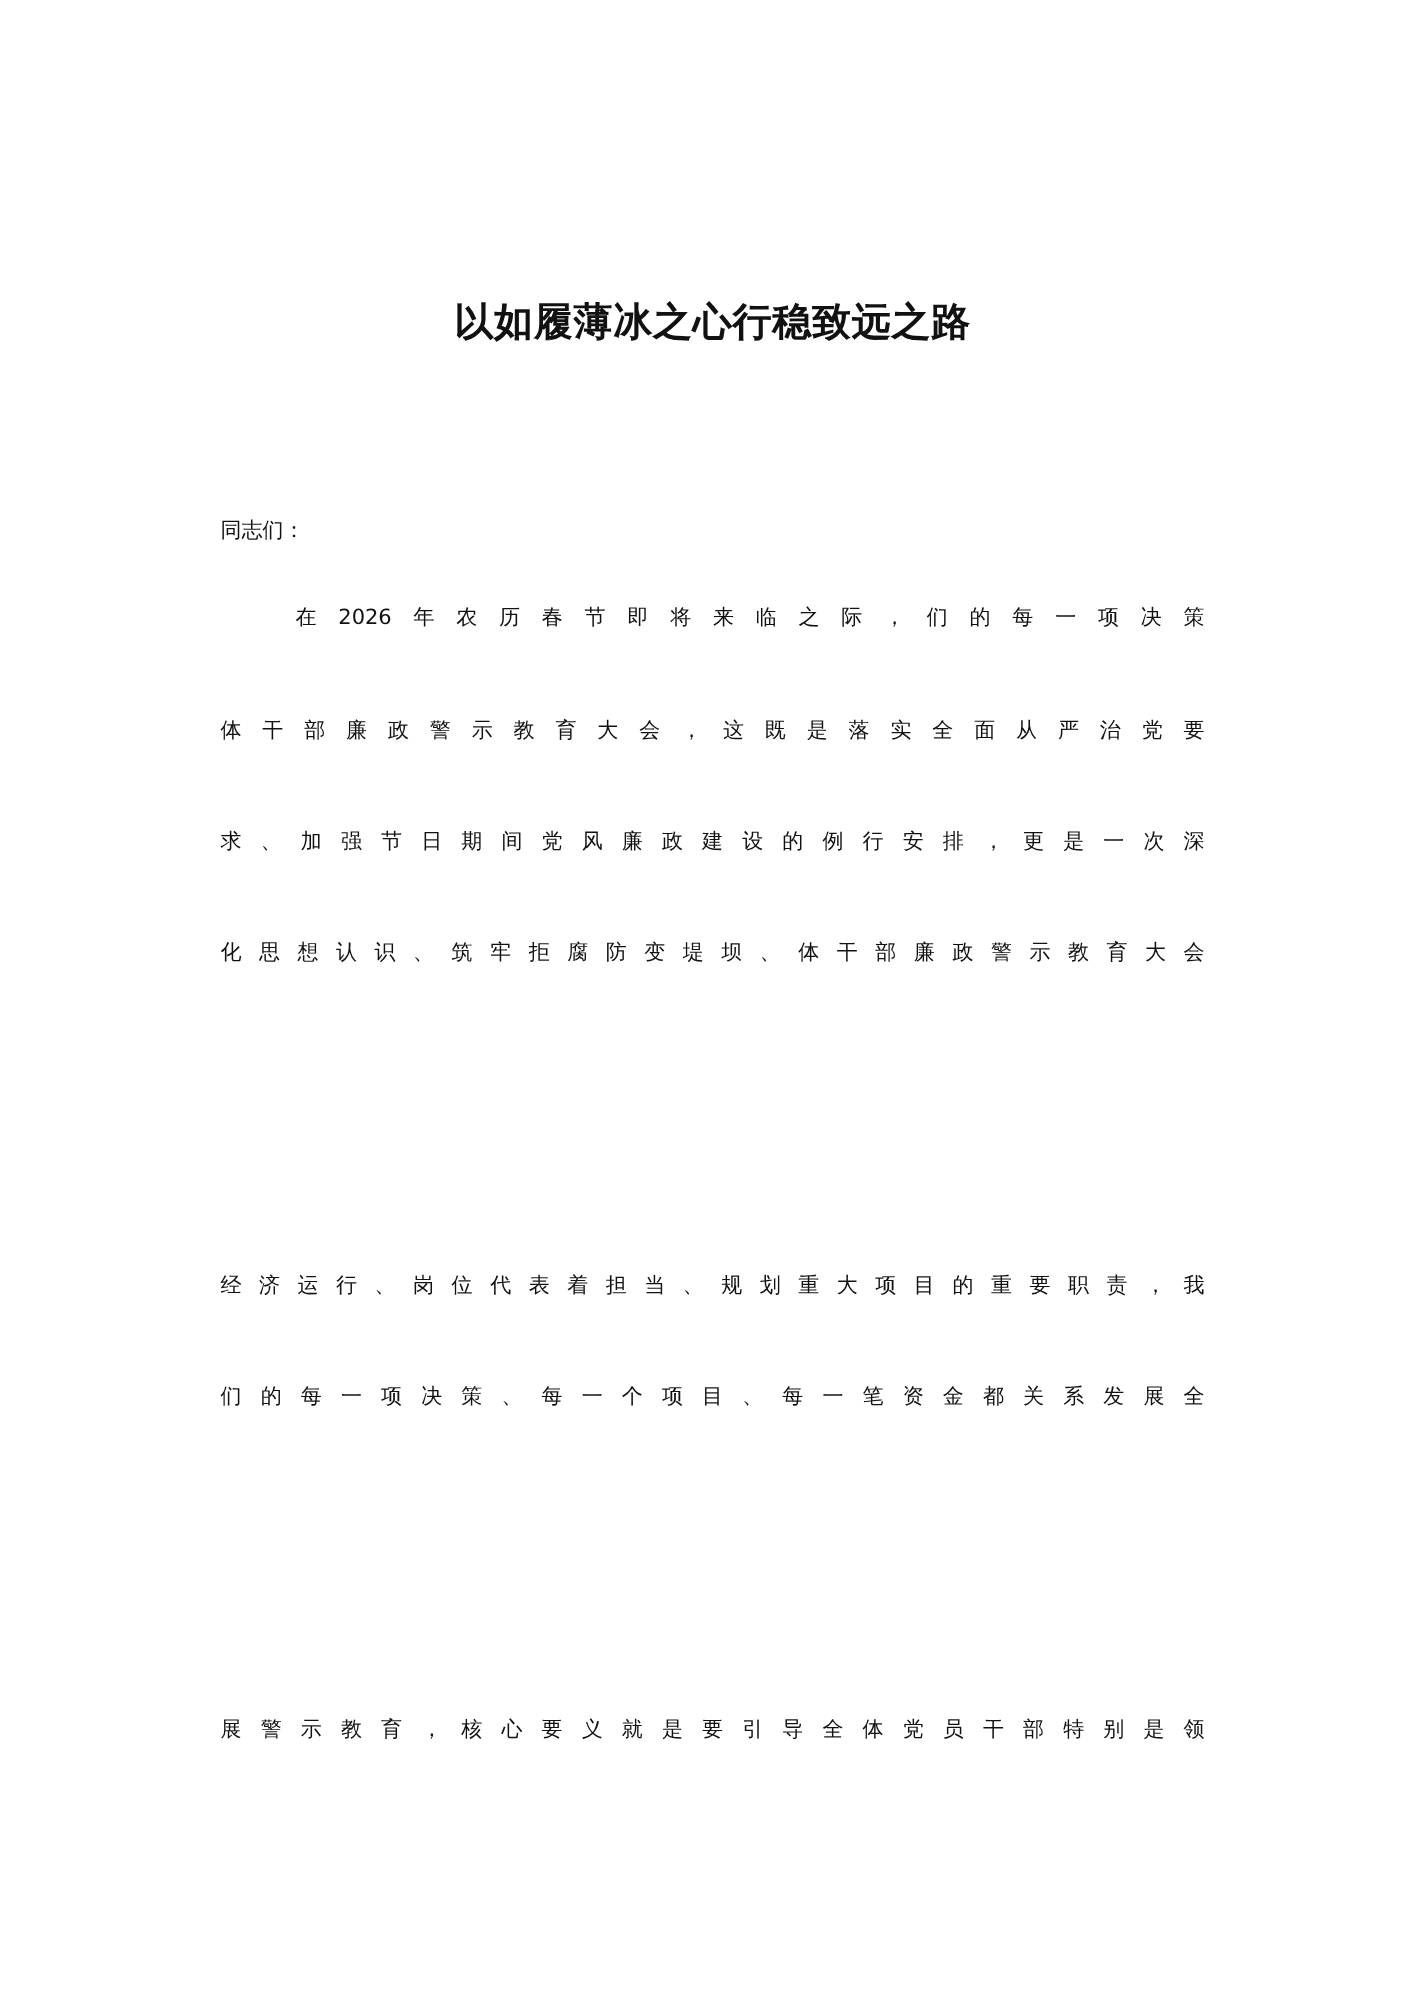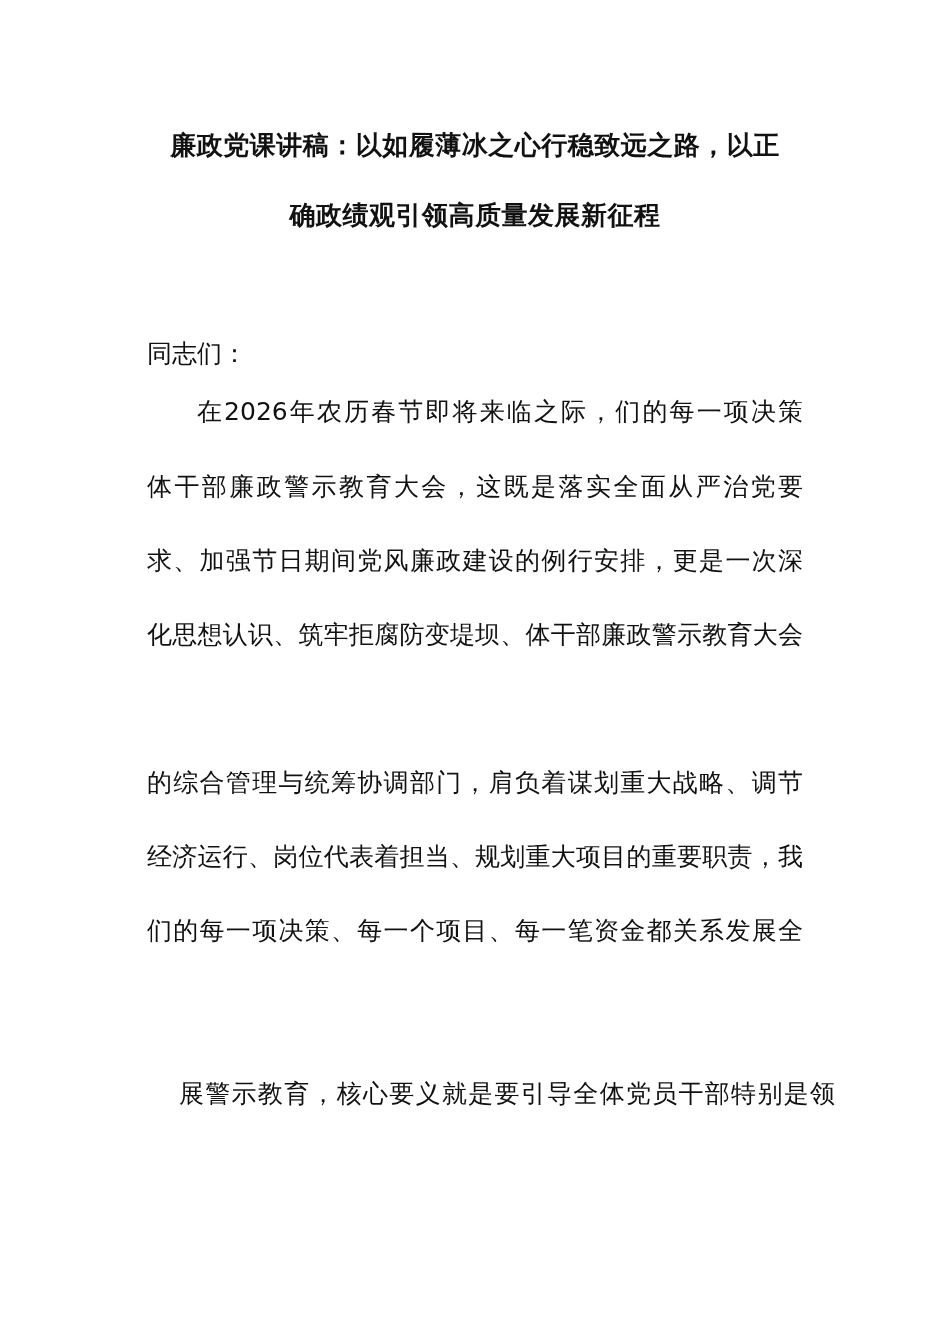--- a/index.html
+++ b/index.html
@@ -4,35 +4,33 @@
 <style>
   html, body { margin: 0; padding: 0; background: #ffffff; }
   body { width: 950px; height: 1344px; position: relative; overflow: hidden;
          font-family: "DejaVu Sans", "Liberation Sans", sans-serif; color: #111; }
   .page { position: absolute; left: 0; top: 0; width: 950px; height: 1344px; background: #fff; }
   .title { position: absolute; left: 140px; width: 670px; text-align: center;
            font-weight: bold; font-size: 26px; line-height: 30px; letter-spacing: 0.5px;
            font-family: "DejaVu Serif", "Liberation Serif", serif; white-space: nowrap; }
   .title.l1 { top: 130px; }
   .title.l2 { top: 200px; }
-  .line { position: absolute; left: 147px; width: 656px; font-size: 25px; line-height: 28px;
+  .line { position: absolute; left: 147px; width: 656px; font-size: 14px; line-height: 28px;
           white-space: nowrap; text-align: justify; text-align-last: justify; }
   .line.first-indent { left: 197px; width: 606px; }
   .line.short { text-align-last: left; }
 </style>
 </head>
 <body>
 
 <div class="page">
-  <div class="title l1">廉政党课讲稿：以如履薄冰之心行稳致远之路，以正</div>
-  <div class="title l2">确政绩观引领高质量发展新征程</div>
+  <div class="title l2">以如履薄冰之心行稳致远之路</div>
 
   <div class="line short" style="top:340px;">同志们：</div>
 
   <div class="line first-indent" style="top:398px;">在2026年农历春节即将来临之际，们的每一项决策</div>
   <div class="line" style="top:473px;">体干部廉政警示教育大会，这既是落实全面从严治党要</div>
   <div class="line" style="top:547px;">求、加强节日期间党风廉政建设的例行安排，更是一次深</div>
   <div class="line" style="top:621px;">化思想认识、筑牢拒腐防变堤坝、体干部廉政警示教育大会</div>
-  <div class="line" style="top:769px;">的综合管理与统筹协调部门，肩负着谋划重大战略、调节</div>
   <div class="line" style="top:843px;">经济运行、岗位代表着担当、规划重大项目的重要职责，我</div>
   <div class="line" style="top:917px;">们的每一项决策、每一个项目、每一笔资金都关系发展全</div>
-  <div class="line" style="top:1080px;margin-left:32px;">展警示教育，核心要义就是要引导全体党员干部特别是领</div>
+  <div class="line" style="top:1139px;">展警示教育，核心要义就是要引导全体党员干部特别是领</div>
 </div>
 
 </body></html>

